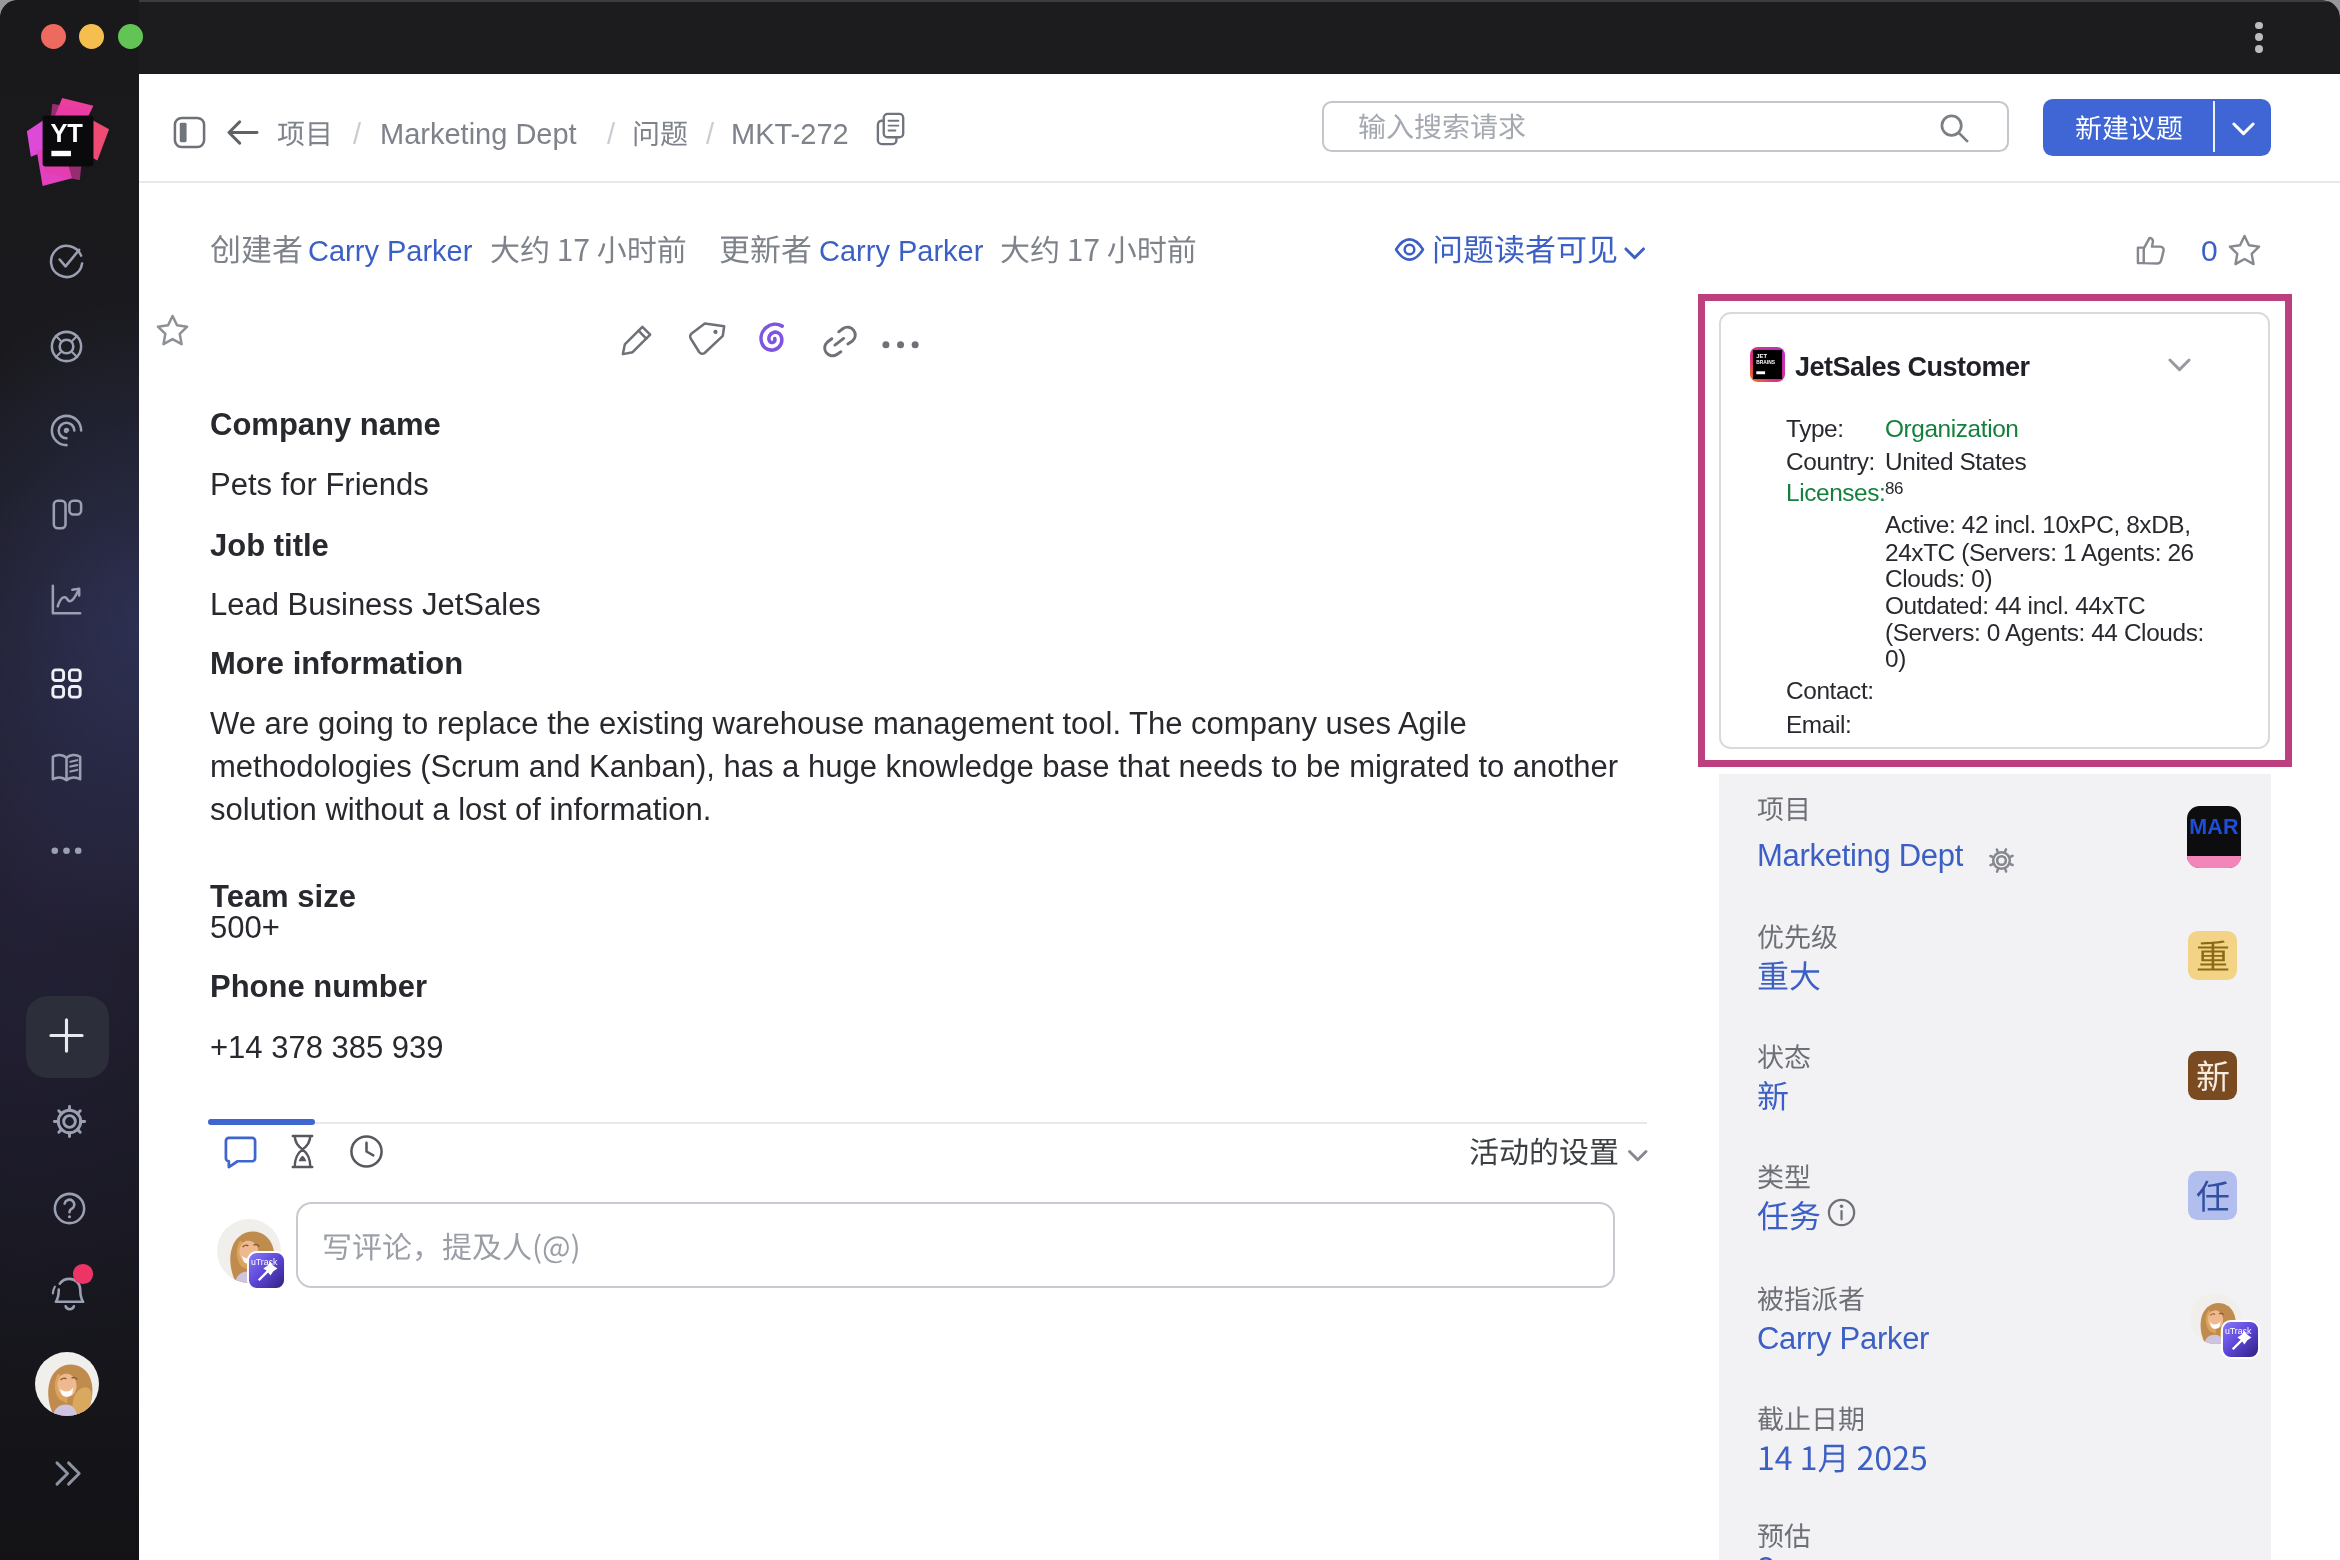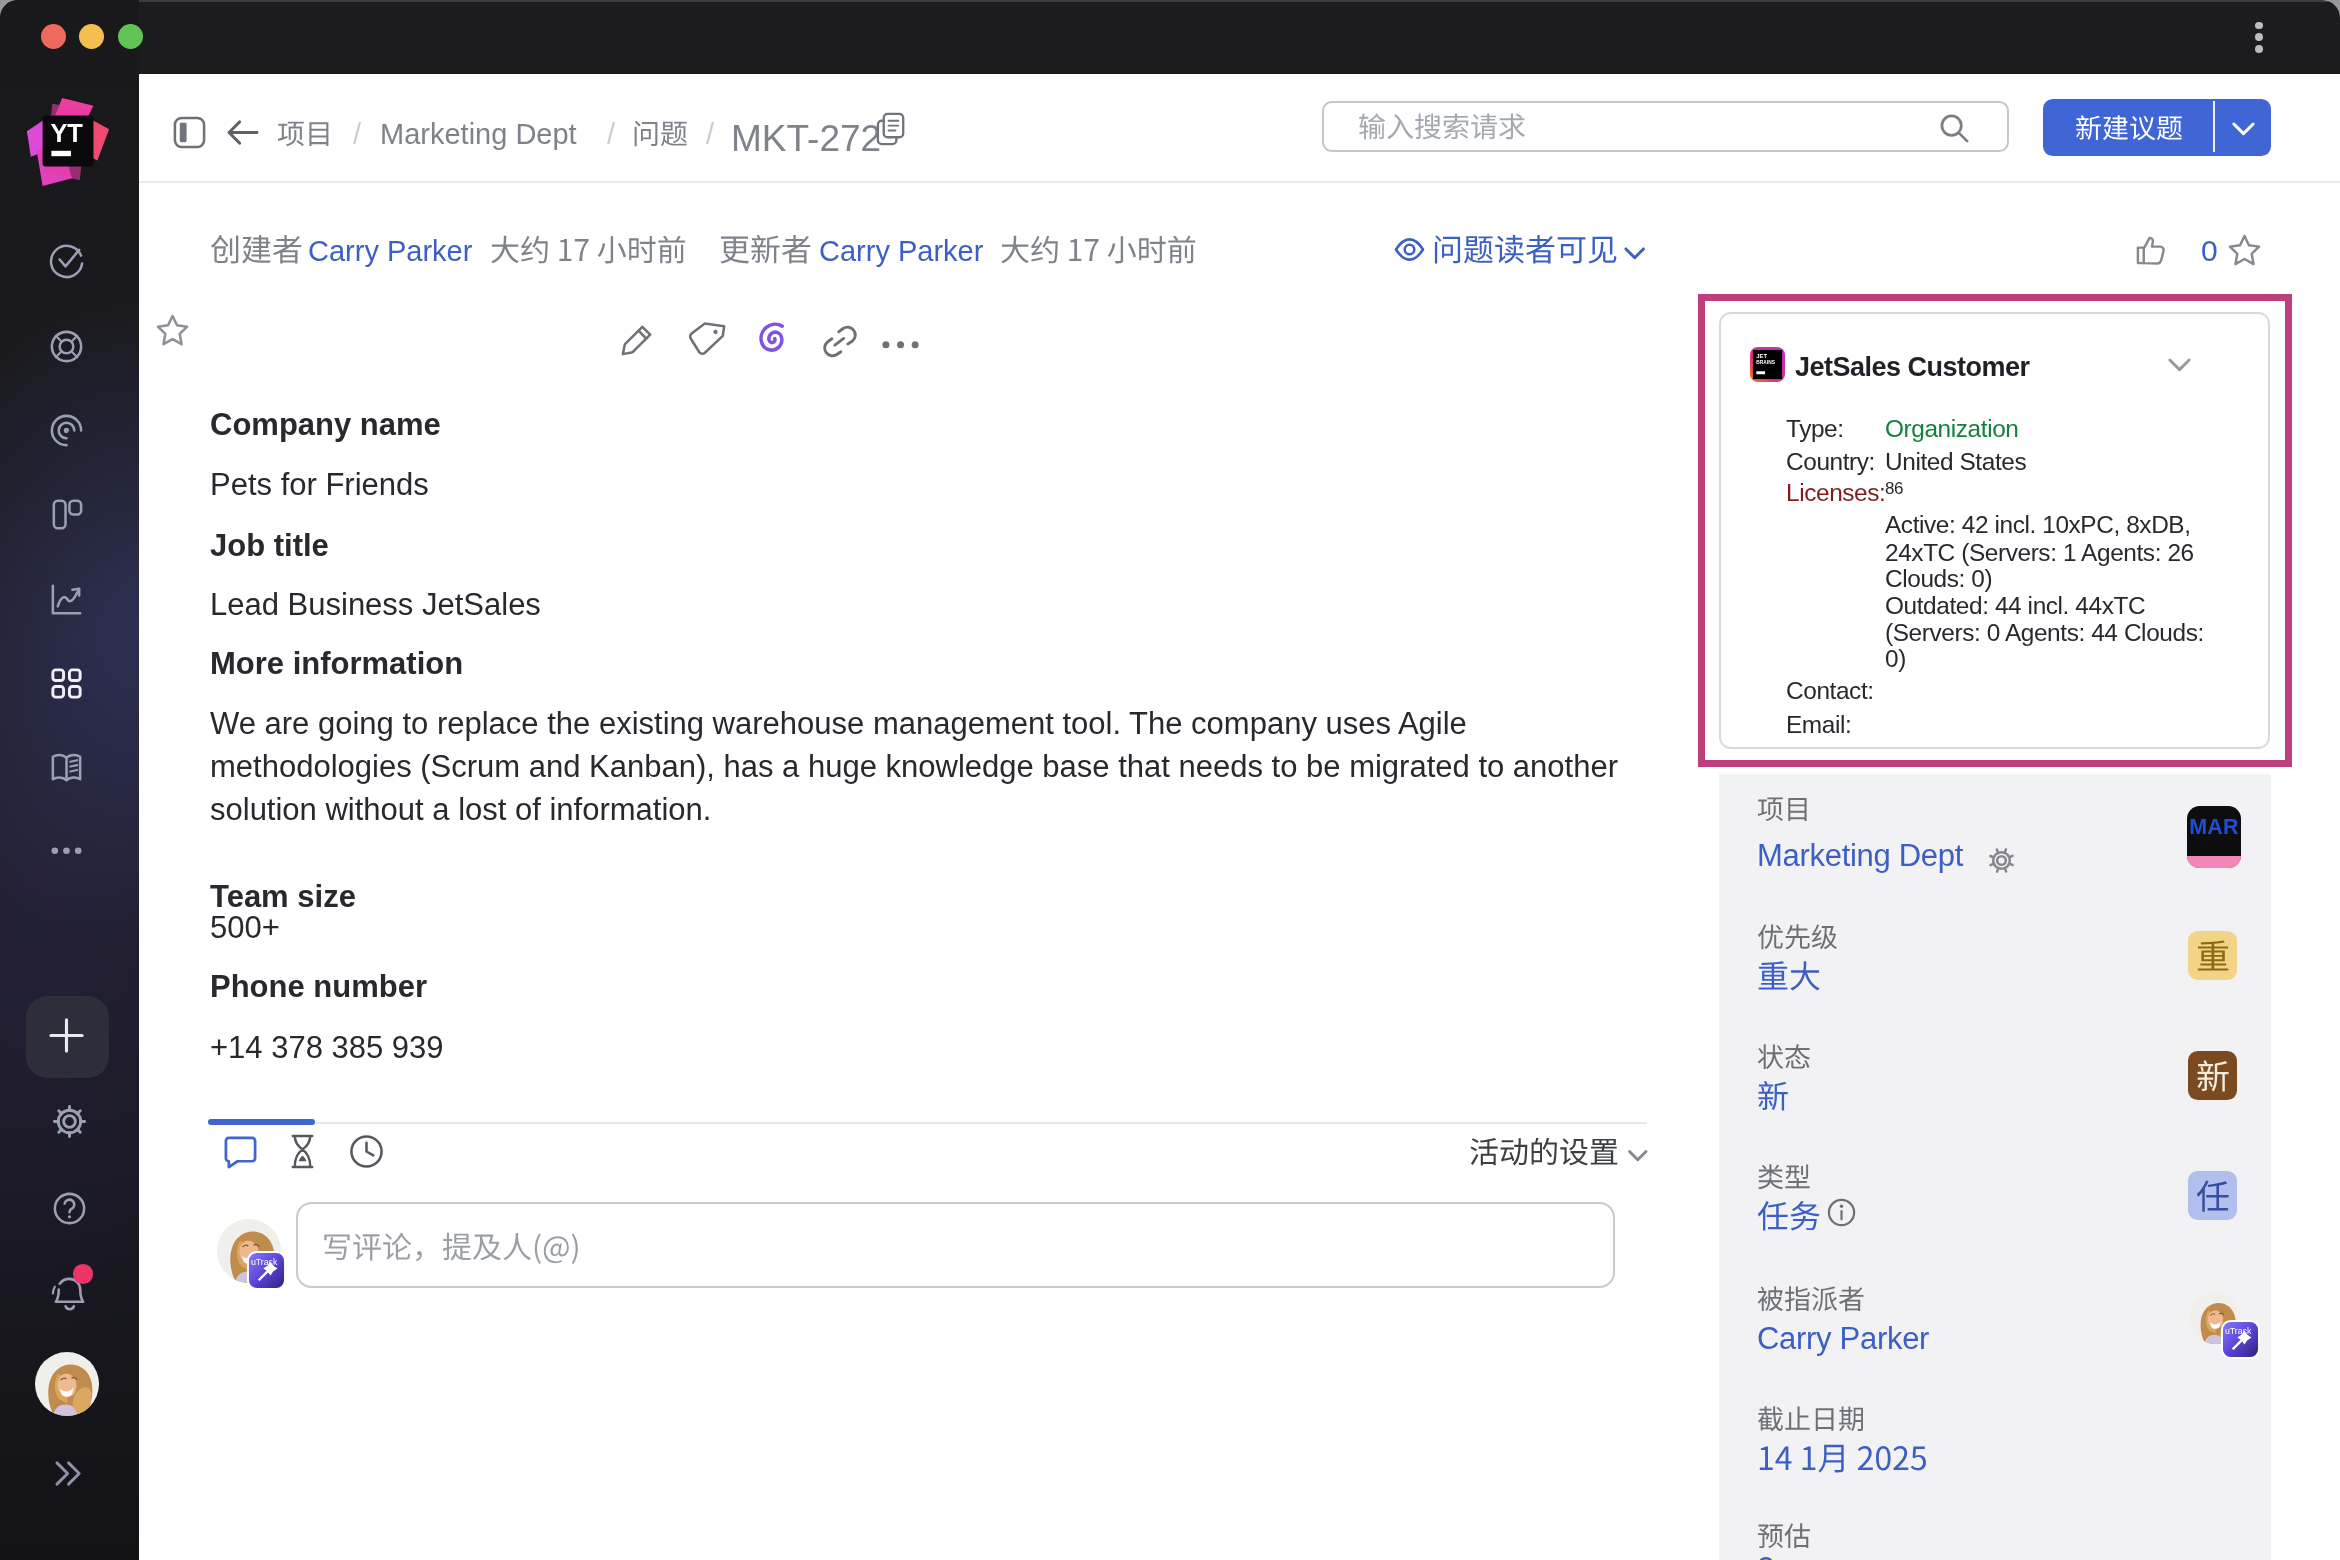--- a/index.html
+++ b/index.html
@@ -167,21 +167,21 @@
 <svg class="t" style="left:277px;top:144px" viewBox="0 0 2 2" width="2" height="2">
       <path fill="#7e828a" d="M17.3 -14.0V-8.1C17.3 -5.2 16.5 -1.6 8.9 0.5C9.4 1.0 10.0 1.7 10.2 2.2C18.2 -0.3 19.4 -4.4 19.4 -8.1V-14.0ZM19.3 -2.5C21.4 -1.1 24.2 0.9 25.5 2.2L26.9 0.7C25.6 -0.6 22.8 -2.5 20.6 -3.9ZM0.8 -5.2 1.3 -3.0C3.9 -3.8 7.3 -5.0 10.6 -6.1L10.3 -8.0L6.9 -6.9V-18.2H10.2V-20.2H1.3V-18.2H4.8V-6.3ZM11.7 -17.5V-4.3H13.7V-15.6H22.8V-4.3H24.9V-17.5H18.3C18.8 -18.3 19.2 -19.4 19.7 -20.4H26.8V-22.3H10.7V-20.4H17.2C16.9 -19.4 16.5 -18.4 16.2 -17.5Z M34.5 -13.2H49.3V-8.5H34.5ZM34.5 -15.2V-19.7H49.3V-15.2ZM34.5 -6.5H49.3V-1.9H34.5ZM32.4 -21.8V2.1H34.5V0.2H49.3V2.1H51.4V-21.8Z"></path>
     </svg>
 <div class="abs" style="left:353px;top:118px;font-size:29px;line-height:normal;color:#c9ccd1;font-weight:400;letter-spacing:0px;white-space:nowrap;">/</div>
 <div class="abs" style="left:380px;top:118px;font-size:29px;line-height:normal;color:#7e828a;font-weight:400;letter-spacing:0px;white-space:nowrap;">Marketing Dept</div>
 <div class="abs" style="left:607px;top:118px;font-size:29px;line-height:normal;color:#c9ccd1;font-weight:400;letter-spacing:0px;white-space:nowrap;">/</div>
 <svg class="t" style="left:632px;top:144px" viewBox="0 0 2 2" width="2" height="2">
       <path fill="#7e828a" d="M2.6 -17.2V2.2H4.7V-17.2ZM2.9 -22.1C4.3 -20.7 6.2 -18.6 7.1 -17.4L8.7 -18.6C7.8 -19.8 5.9 -21.8 4.4 -23.2ZM9.9 -22.0V-20.0H23.3V-0.7C23.3 -0.2 23.1 -0.1 22.7 -0.1C22.2 -0.0 20.5 0.0 18.8 -0.1C19.1 0.5 19.4 1.4 19.5 2.0C21.8 2.0 23.3 2.0 24.2 1.7C25.1 1.3 25.4 0.7 25.4 -0.7V-22.0ZM9.0 -15.0V-2.9H10.9V-4.7H18.8V-15.0ZM10.9 -13.1H16.8V-6.6H10.9Z M32.9 -17.2H38.6V-15.1H32.9ZM32.9 -20.8H38.6V-18.7H32.9ZM31.0 -22.3V-13.6H40.6V-22.3ZM47.5 -14.8C47.3 -7.6 46.7 -4.0 40.8 -2.2C41.2 -1.8 41.7 -1.2 41.8 -0.8C48.2 -2.9 49.0 -6.9 49.2 -14.8ZM48.4 -5.2C50.2 -3.9 52.4 -2.1 53.4 -0.9L54.7 -2.2C53.6 -3.4 51.4 -5.1 49.7 -6.3ZM31.5 -8.5C31.3 -4.4 30.8 -1.0 28.9 1.1C29.4 1.4 30.2 1.9 30.5 2.2C31.5 0.8 32.2 -0.8 32.6 -2.7C35.1 1.0 39.2 1.6 45.2 1.6H54.2C54.3 1.1 54.7 0.3 55.0 -0.2C53.3 -0.1 46.5 -0.1 45.2 -0.1C41.9 -0.1 39.1 -0.3 36.9 -1.2V-5.2H41.5V-6.8H36.9V-9.8H42.0V-11.5H29.4V-9.8H35.1V-2.3C34.2 -2.9 33.5 -3.8 33.0 -4.9C33.1 -6.0 33.2 -7.1 33.3 -8.3ZM43.1 -17.8V-6.0H44.9V-16.2H51.5V-6.1H53.4V-17.8H48.1C48.5 -18.6 48.8 -19.6 49.2 -20.5H54.7V-22.2H42.0V-20.5H47.1C46.8 -19.6 46.5 -18.6 46.2 -17.8Z"></path>
     </svg>
 <div class="abs" style="left:706px;top:118px;font-size:29px;line-height:normal;color:#c9ccd1;font-weight:400;letter-spacing:0px;white-space:nowrap;">/</div>
-<div class="abs" style="left:731px;top:118px;font-size:37px;line-height:normal;color:#7e828a;font-weight:400;letter-spacing:0px;white-space:nowrap;">MKT-272</div>
+<div class="abs" style="left:731px;top:118px;font-size:29px;line-height:normal;color:#7e828a;font-weight:400;letter-spacing:0px;white-space:nowrap;">MKT-272</div>
 <svg class="ic" style="left:874px;top:111px" width="37" height="37" viewBox="0 0 38 38">
       <g fill="none" stroke="#70747d" stroke-width="2.4" stroke-linecap="round" stroke-linejoin="round">
         <rect x="10" y="3" width="20" height="24" rx="4"></rect>
         <path d="M23 27 L23 30 a4 4 0 0 1 -4 4 L8 34 a4 4 0 0 1 -4 -4 L4 14 a4 4 0 0 1 4 -4 L10 10"></path>
         <path d="M15 10 L25 10 M15 15 L25 15 M15 20 L22 20" stroke-width="2"></path>
       </g>
     </svg>
 <div class="abs" style="left:1322px;top:101px;width:687px;height:51px;border:2px solid #c3c6cc;border-radius:9.8px;background:#fff"></div>
 <svg class="t" style="left:1358px;top:137px" viewBox="0 0 2 2" width="2" height="2">
       <path fill="#a4a8b0" d="M20.6 -12.5V-2.4H22.2V-12.5ZM24.1 -13.6V-0.1C24.1 0.2 24.0 0.3 23.7 0.3C23.3 0.3 22.2 0.3 20.9 0.3C21.2 0.8 21.4 1.5 21.5 2.0C23.1 2.0 24.2 2.0 24.9 1.7C25.6 1.4 25.8 0.9 25.8 -0.1V-13.6ZM2.0 -9.2C2.2 -9.5 3.0 -9.6 3.9 -9.6H6.1V-5.8C4.3 -5.3 2.5 -4.9 1.2 -4.7L1.7 -2.7L6.1 -3.8V2.2H8.0V-4.3L10.3 -4.9L10.1 -6.7L8.0 -6.2V-9.6H10.2V-11.6H8.0V-15.8H6.1V-11.6H3.7C4.4 -13.5 5.1 -15.8 5.7 -18.3H10.3V-20.2H6.1C6.3 -21.2 6.5 -22.2 6.6 -23.2L4.6 -23.5C4.5 -22.4 4.4 -21.3 4.2 -20.2H1.3V-18.3H3.8C3.3 -15.9 2.8 -14.0 2.5 -13.3C2.2 -12.0 1.8 -11.1 1.3 -11.0C1.6 -10.5 1.9 -9.6 2.0 -9.2ZM18.5 -23.6C16.6 -20.7 13.1 -17.9 9.7 -16.3C10.2 -15.9 10.8 -15.3 11.1 -14.8C11.9 -15.1 12.6 -15.6 13.4 -16.1V-14.9H23.7V-16.3C24.4 -15.8 25.2 -15.4 25.9 -15.0C26.2 -15.6 26.8 -16.3 27.3 -16.7C24.3 -17.9 21.7 -19.5 19.5 -21.9L20.2 -22.8ZM14.2 -16.6C15.7 -17.8 17.2 -19.1 18.5 -20.6C19.9 -19.0 21.4 -17.7 23.1 -16.6ZM17.2 -11.4V-9.2H13.4V-11.4ZM11.6 -13.0V2.1H13.4V-3.6H17.2V0.0C17.2 0.3 17.1 0.3 16.9 0.4C16.6 0.4 15.9 0.4 15.0 0.3C15.3 0.8 15.5 1.6 15.6 2.1C16.8 2.1 17.6 2.1 18.2 1.8C18.8 1.5 19.0 0.9 19.0 0.0V-13.0ZM13.4 -7.5H17.2V-5.2H13.4Z M36.3 -21.1C38.1 -19.9 39.5 -18.3 40.8 -16.5C38.9 -8.6 35.4 -2.9 29.1 0.4C29.7 0.8 30.7 1.6 31.1 2.0C36.8 -1.3 40.3 -6.4 42.5 -13.7C45.6 -8.1 47.5 -1.6 54.0 2.0C54.1 1.3 54.6 0.2 55.0 -0.4C45.7 -6.0 46.5 -16.5 37.5 -22.9Z M60.6 -23.5V-17.9H57.3V-15.9H60.6V-9.9L57.1 -8.7L57.7 -6.7L60.6 -7.8V-0.4C60.6 0.0 60.5 0.1 60.2 0.1C59.9 0.1 58.9 0.1 57.8 0.1C58.1 0.7 58.3 1.6 58.4 2.1C60.0 2.1 61.1 2.0 61.7 1.7C62.4 1.3 62.6 0.8 62.6 -0.4V-8.6L65.8 -9.8L65.4 -11.7L62.6 -10.6V-15.9H65.5V-17.9H62.6V-23.5ZM66.6 -8.1V-6.3H67.9L67.6 -6.2C68.8 -4.4 70.4 -2.8 72.4 -1.5C70.0 -0.4 67.3 0.2 64.5 0.6C64.9 1.0 65.3 1.8 65.5 2.3C68.6 1.8 71.6 1.0 74.2 -0.3C76.4 0.8 79.0 1.7 81.7 2.2C82.0 1.7 82.5 0.9 82.9 0.4C80.5 0.1 78.2 -0.6 76.2 -1.5C78.5 -3.0 80.4 -5.0 81.5 -7.6L80.2 -8.2L79.9 -8.1H75.1V-10.8H81.6V-21.2H76.2V-19.5H79.7V-16.9H76.4V-15.3H79.7V-12.6H75.1V-23.5H73.2V-12.6H68.8V-15.2H71.8V-16.9H68.8V-19.4C70.3 -19.9 71.8 -20.4 73.0 -21.1L71.5 -22.5C70.4 -21.8 68.6 -21.0 67.0 -20.5V-10.8H73.2V-8.1ZM78.7 -6.3C77.6 -4.7 76.1 -3.4 74.3 -2.4C72.4 -3.5 70.9 -4.8 69.7 -6.3Z M101.7 -2.9C104.1 -1.6 107.1 0.3 108.6 1.6L110.3 0.4C108.7 -0.9 105.6 -2.7 103.3 -3.9ZM92.1 -3.8C90.5 -2.3 88.0 -0.7 85.7 0.3C86.2 0.6 87.0 1.3 87.3 1.7C89.5 0.6 92.2 -1.3 94.0 -3.1ZM89.4 -8.9C89.9 -9.1 90.6 -9.2 95.8 -9.5C93.5 -8.5 91.5 -7.6 90.6 -7.3C89.0 -6.6 87.8 -6.2 86.9 -6.1C87.1 -5.6 87.3 -4.6 87.4 -4.3C88.1 -4.5 89.2 -4.6 97.4 -5.2V-0.3C97.4 0.1 97.3 0.2 96.8 0.2C96.4 0.2 94.9 0.2 93.2 0.2C93.5 0.7 93.8 1.5 93.9 2.1C96.0 2.1 97.4 2.1 98.3 1.8C99.2 1.5 99.5 0.9 99.5 -0.2V-5.3L106.3 -5.7C107.1 -4.9 107.7 -4.1 108.2 -3.5L109.8 -4.6C108.6 -6.2 106.1 -8.5 104.1 -10.1L102.6 -9.2C103.3 -8.6 104.1 -7.9 104.9 -7.1L92.7 -6.5C96.6 -8.0 100.6 -9.9 104.4 -12.2L102.8 -13.4C101.6 -12.6 100.3 -11.9 98.9 -11.1L92.7 -10.8C94.6 -11.7 96.5 -12.9 98.3 -14.1L97.4 -14.8H108.1V-11.3H110.2V-16.6H99.1V-19.2H109.8V-21.1H99.1V-23.5H96.9V-21.1H86.1V-19.2H96.9V-16.6H85.8V-11.3H87.8V-14.8H96.2C94.2 -13.2 91.7 -11.9 90.9 -11.5C90.1 -11.1 89.4 -10.8 88.9 -10.8C89.1 -10.3 89.3 -9.3 89.4 -8.9Z M115.0 -21.6C116.5 -20.3 118.3 -18.5 119.2 -17.3L120.6 -18.8C119.7 -19.9 117.8 -21.6 116.3 -22.9ZM113.2 -14.7V-12.7H117.4V-2.5C117.4 -1.2 116.5 -0.4 116.0 -0.1C116.4 0.4 117.0 1.2 117.2 1.7C117.5 1.1 118.3 0.6 123.0 -3.1C122.8 -3.5 122.4 -4.3 122.3 -4.9L119.4 -2.7V-14.7ZM125.8 -5.9H134.6V-3.6H125.8ZM125.8 -7.4V-9.6H134.6V-7.4ZM129.2 -23.5V-21.3H122.7V-19.7H129.2V-17.9H123.4V-16.4H129.2V-14.4H121.9V-12.8H138.9V-14.4H131.3V-16.4H137.2V-17.9H131.3V-19.7H138.0V-21.3H131.3V-23.5ZM123.9 -11.2V2.2H125.8V-2.1H134.6V-0.1C134.6 0.2 134.5 0.3 134.1 0.3C133.7 0.4 132.4 0.4 131.0 0.3C131.2 0.8 131.5 1.6 131.6 2.1C133.6 2.1 134.8 2.1 135.6 1.8C136.4 1.5 136.6 0.9 136.6 -0.1V-11.2Z M143.3 -14.0C145.0 -12.4 147.1 -10.2 147.9 -8.7L149.6 -9.9C148.7 -11.4 146.6 -13.6 144.9 -15.1ZM141.2 -2.5 142.5 -0.6C145.4 -2.2 149.2 -4.5 152.9 -6.8V-0.6C152.9 -0.1 152.7 0.1 152.2 0.1C151.6 0.1 149.8 0.1 147.8 0.1C148.2 0.7 148.5 1.7 148.6 2.3C151.1 2.3 152.8 2.2 153.7 1.9C154.6 1.5 155.0 0.9 155.0 -0.6V-11.8C157.4 -6.6 161.0 -2.3 165.5 -0.1C165.9 -0.7 166.6 -1.5 167.1 -1.9C164.0 -3.2 161.4 -5.5 159.2 -8.4C161.1 -10.0 163.4 -12.2 165.1 -14.2L163.3 -15.5C162.0 -13.8 159.9 -11.5 158.1 -9.9C156.9 -11.9 155.8 -14.1 155.0 -16.4V-16.8H166.3V-18.8H162.8L164.1 -20.2C162.9 -21.1 160.6 -22.5 158.9 -23.4L157.6 -22.0C159.3 -21.1 161.4 -19.8 162.6 -18.8H155.0V-23.5H152.9V-18.8H141.8V-16.8H152.9V-9.0C148.6 -6.5 144.1 -3.9 141.2 -2.5Z"></path>
@@ -366,21 +366,21 @@
 <div class="abs" style="left:1795px;top:352px;font-size:27px;line-height:normal;color:#1f2126;font-weight:700;letter-spacing:-0.5px;white-space:nowrap;">JetSales Customer</div>
 <svg class="ic" style="left:2167px;top:357px" width="25" height="16.6" viewBox="0 0 26 17">
       <g fill="none" stroke="#9599a0" stroke-width="3" stroke-linecap="round" stroke-linejoin="round">
         <path d="M3 3 L13 13 L23 3"></path>
       </g>
     </svg>
 <div class="abs" style="left:1786px;top:415px;font-size:24.4px;line-height:normal;color:#27292e;font-weight:400;letter-spacing:-0.4px;white-space:nowrap;">Type:</div>
 <div class="abs" style="left:1885px;top:415px;font-size:24.4px;line-height:normal;color:#15803d;font-weight:400;letter-spacing:-0.4px;white-space:nowrap;">Organization</div>
 <div class="abs" style="left:1786px;top:448px;font-size:24.4px;line-height:normal;color:#27292e;font-weight:400;letter-spacing:-0.4px;white-space:nowrap;">Country:</div>
 <div class="abs" style="left:1885px;top:448px;font-size:24.4px;line-height:normal;color:#27292e;font-weight:400;letter-spacing:-0.4px;white-space:nowrap;">United States</div>
-<div class="abs" style="left:1786px;top:479px;font-size:24.4px;line-height:normal;color:#7f1d1d;font-weight:400;letter-spacing:-0.4px;white-space:nowrap;">Licenses:</div>
+<div class="abs" style="left:1786px;top:479px;font-size:24.4px;line-height:normal;color:#15803d;font-weight:400;letter-spacing:-0.4px;white-space:nowrap;">Licenses:</div>
 <div class="abs" style="left:1885px;top:479px;font-size:17px;line-height:normal;color:#27292e;font-weight:400;letter-spacing:-0.4px;white-space:nowrap;">86</div>
 <div class="abs" style="left:1885px;top:511px;font-size:24.4px;line-height:normal;color:#27292e;font-weight:400;letter-spacing:-0.4px;white-space:nowrap;">Active: 42 incl. 10xPC, 8xDB,</div>
 <div class="abs" style="left:1885px;top:539px;font-size:24.4px;line-height:normal;color:#27292e;font-weight:400;letter-spacing:-0.4px;white-space:nowrap;">24xTC (Servers: 1 Agents: 26</div>
 <div class="abs" style="left:1885px;top:565px;font-size:24.4px;line-height:normal;color:#27292e;font-weight:400;letter-spacing:-0.4px;white-space:nowrap;">Clouds: 0)</div>
 <div class="abs" style="left:1885px;top:592px;font-size:24.4px;line-height:normal;color:#27292e;font-weight:400;letter-spacing:-0.4px;white-space:nowrap;">Outdated: 44 incl. 44xTC</div>
 <div class="abs" style="left:1885px;top:619px;font-size:24.4px;line-height:normal;color:#27292e;font-weight:400;letter-spacing:-0.4px;white-space:nowrap;">(Servers: 0 Agents: 44 Clouds:</div>
 <div class="abs" style="left:1885px;top:645px;font-size:24.4px;line-height:normal;color:#27292e;font-weight:400;letter-spacing:-0.4px;white-space:nowrap;">0)</div>
 <div class="abs" style="left:1786px;top:677px;font-size:24.4px;line-height:normal;color:#27292e;font-weight:400;letter-spacing:-0.4px;white-space:nowrap;">Contact:</div>
 <div class="abs" style="left:1786px;top:711px;font-size:24.4px;line-height:normal;color:#27292e;font-weight:400;letter-spacing:-0.4px;white-space:nowrap;">Email:</div>
 <svg class="t" style="left:1757px;top:819px" viewBox="0 0 2 2" width="2" height="2">

